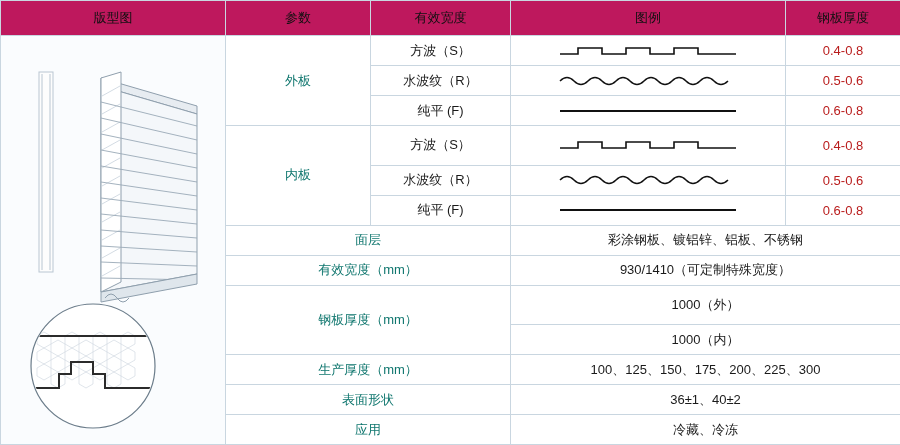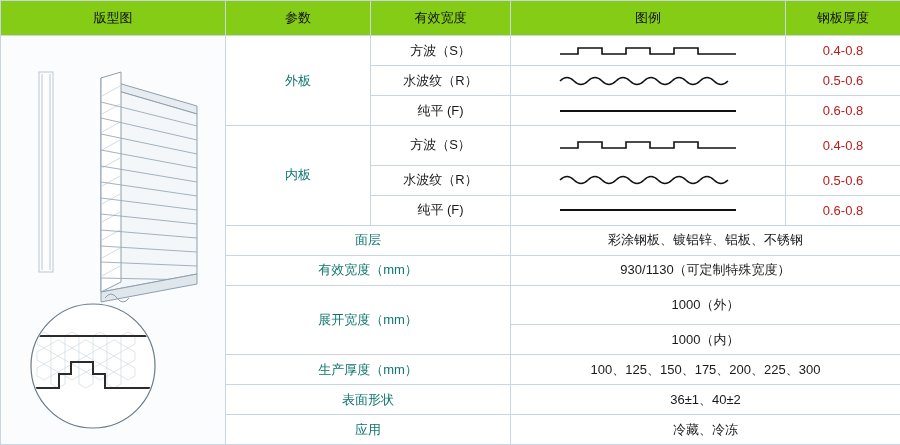--- a/index.html
+++ b/index.html
@@ -21,21 +21,21 @@
   }
   .spec-table td, .spec-table th {
     border: 1px solid #c9d6e0;
     vertical-align: middle;
     text-align: center;
     font-size: 13px;
     font-weight: normal;
     padding: 0;
   }
   thead th {
-    background: #84cc16;
+    background: #be185d;
     height: 34px;
     font-weight: bold;
     font-size: 14px;
     color: #111;
     border-bottom: 2px solid #2f6f9f;
   }
   .col-a { width: 225px; }
   .col-b { width: 145px; }
   .col-c { width: 140px; }
   .col-d { width: 275px; }
@@ -242,25 +242,25 @@
       <td class="row-h thickness">0.6-0.8</td>
     </tr>
 
     <tr>
       <td class="label-cell row-h" colspan="2">面层</td>
       <td class="wide-cell row-h" colspan="2">彩涂钢板、镀铝锌、铝板、不锈钢</td>
     </tr>
 
     <tr>
       <td class="label-cell row-h" colspan="2">有效宽度（mm）</td>
-      <td class="wide-cell row-h" colspan="2">930/1130（可定制特殊宽度）</td>
-    </tr>
-
-    <tr>
-      <td class="label-cell" colspan="2" rowspan="2">展开宽度（mm）</td>
+      <td class="wide-cell row-h" colspan="2">930/1410（可定制特殊宽度）</td>
+    </tr>
+
+    <tr>
+      <td class="label-cell" colspan="2" rowspan="2">钢板厚度（mm）</td>
       <td class="wide-cell row-h" colspan="2">1000（外）</td>
     </tr>
     <tr>
       <td class="wide-cell row-h" colspan="2">1000（内）</td>
     </tr>
 
     <tr>
       <td class="label-cell row-h" colspan="2">生产厚度（mm）</td>
       <td class="wide-cell row-h" colspan="2">100、125、150、175、200、225、300</td>
     </tr>

